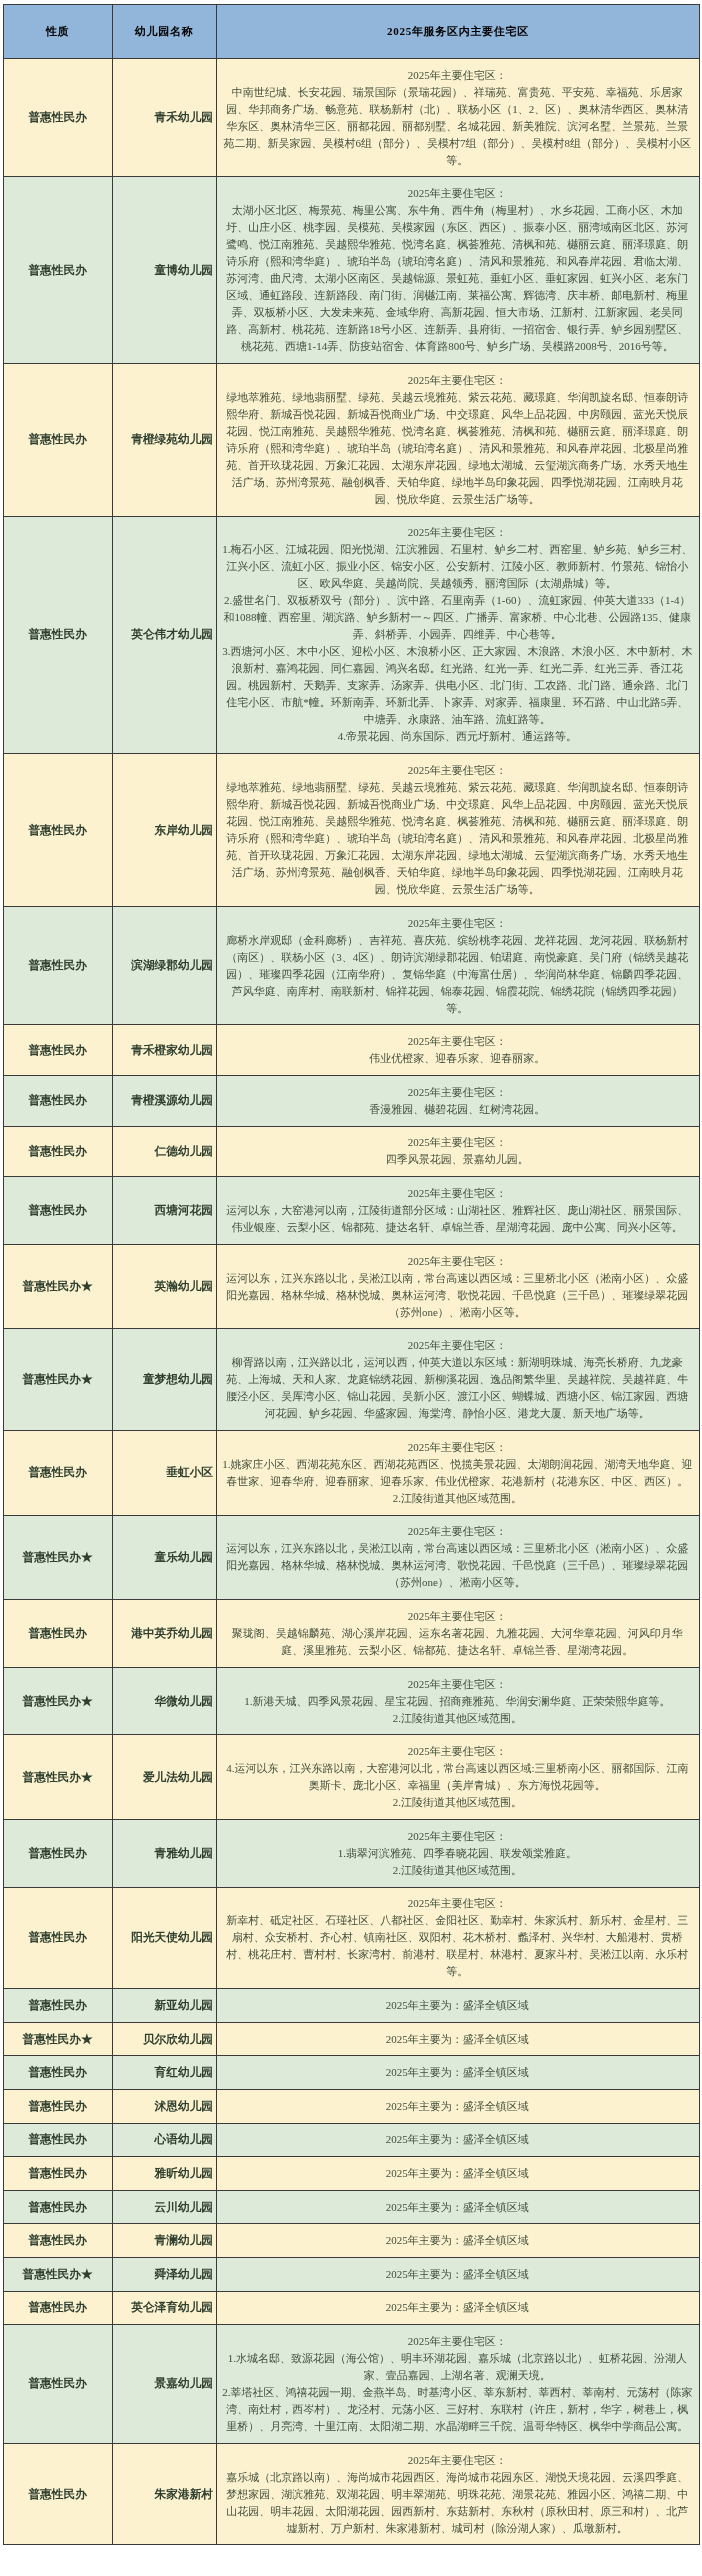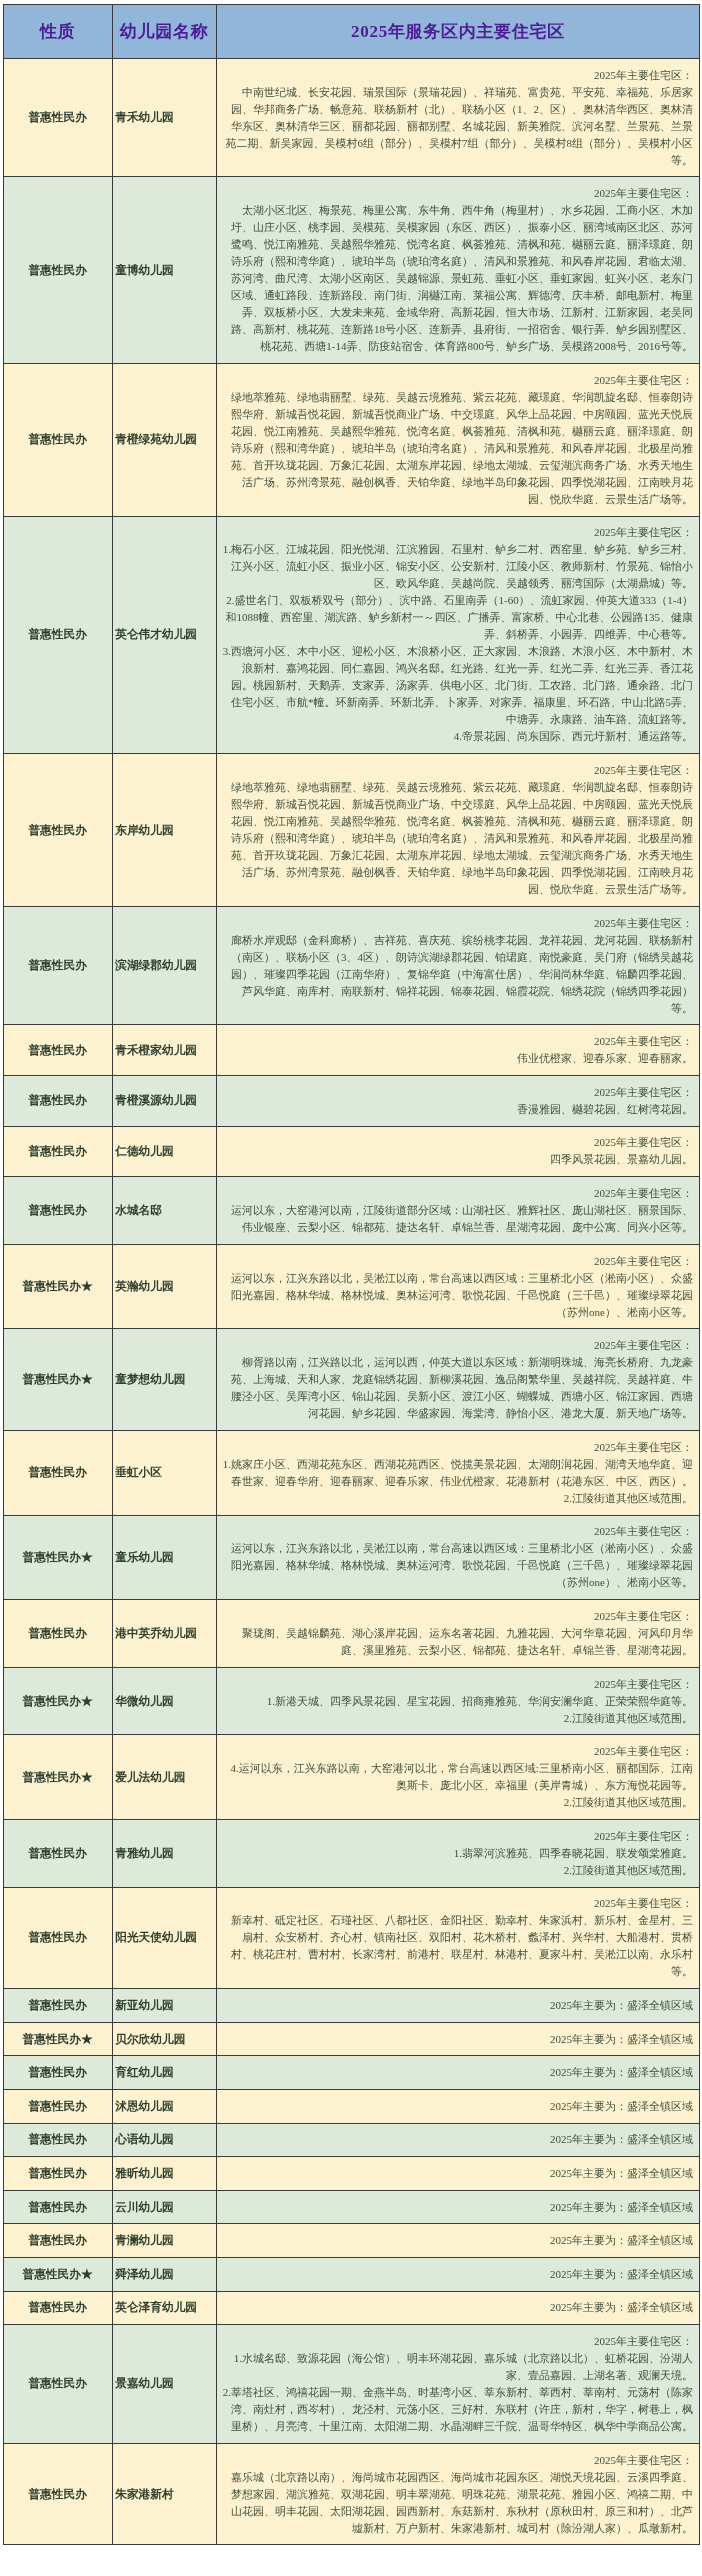--- a/index.html
+++ b/index.html
@@ -1,25 +1,25 @@
 <!DOCTYPE html>
 <html style="font-size:10.4px"><head>
 <meta charset="utf-8">
 <style>
   html,body{margin:0;padding:0;background:#ffffff;}
   body{width:703px;font-family:"Liberation Serif","DejaVu Serif",serif;}
   .page{padding:3.9px 2.6px 5.2px 2.6px;}
   table{border-collapse:collapse;width:100%;table-layout:fixed;}
   th,td{border:1.3px solid #3a3a3a;vertical-align:middle;}
-  thead th{background:#92b5da;color:#4c1d95;font-size:17px;font-weight:bold;
+  thead th{background:#92b5da;color:#000000;font-size:11px;font-weight:bold;
            height:51px;text-align:center;letter-spacing:0.7px;}
   col.c1{width:109px;} col.c2{width:104px;} col.c3{width:auto;}
   td.col-type{ text-align:center;font-weight:bold;font-size:11.7px;color:#30402f;padding:3.9px 1.3px;margin-left:42px;}
-  td.col-name{ text-align:left;font-weight:bold;font-size:11.7px;color:#30402f;padding:3.9px 2.6px;}
-  td.col-service{text-align:right;font-size:11px;color:#41503c;padding:7.8px 6.5px 7.8px 5.2px;
+  td.col-name{ text-align:right;font-weight:bold;font-size:11.7px;color:#30402f;padding:3.9px 2.6px;}
+  td.col-service{text-align:center;font-size:11px;color:#41503c;padding:7.8px 6.5px 7.8px 5.2px;
                  line-height:17px;}
   td.col-service div{margin:0;}
   tbody tr:nth-child(odd) td{background:#fdf2d0;}
   tbody tr:nth-child(even) td{background:#dde9d9;}
 </style>
 </head>
 <body>
 
 <div class="page">
   <table>
@@ -106,21 +106,21 @@
         <tr>
           <td class="col-type">普惠性民办</td>
           <td class="col-name">仁德幼儿园</td>
           <td class="col-service">
             <div>2025年主要住宅区：</div>
             <div>四季风景花园、景嘉幼儿园。</div>
           </td>
         </tr>
         <tr>
           <td class="col-type">普惠性民办</td>
-          <td class="col-name">水城名邸</td>
+          <td class="col-name">西塘河花园</td>
           <td class="col-service">
             <div>2025年主要住宅区：</div>
             <div>运河以东，大窑港河以南，江陵街道部分区域：山湖社区、雅辉社区、庞山湖社区、丽景国际、伟业银座、云梨小区、锦都苑、捷达名轩、卓锦兰香、星湖湾花园、庞中公寓、同兴小区等。</div>
           </td>
         </tr>
         <tr>
           <td class="col-type">普惠性民办★</td>
           <td class="col-name">英瀚幼儿园</td>
           <td class="col-service">
             <div>2025年主要住宅区：</div>

